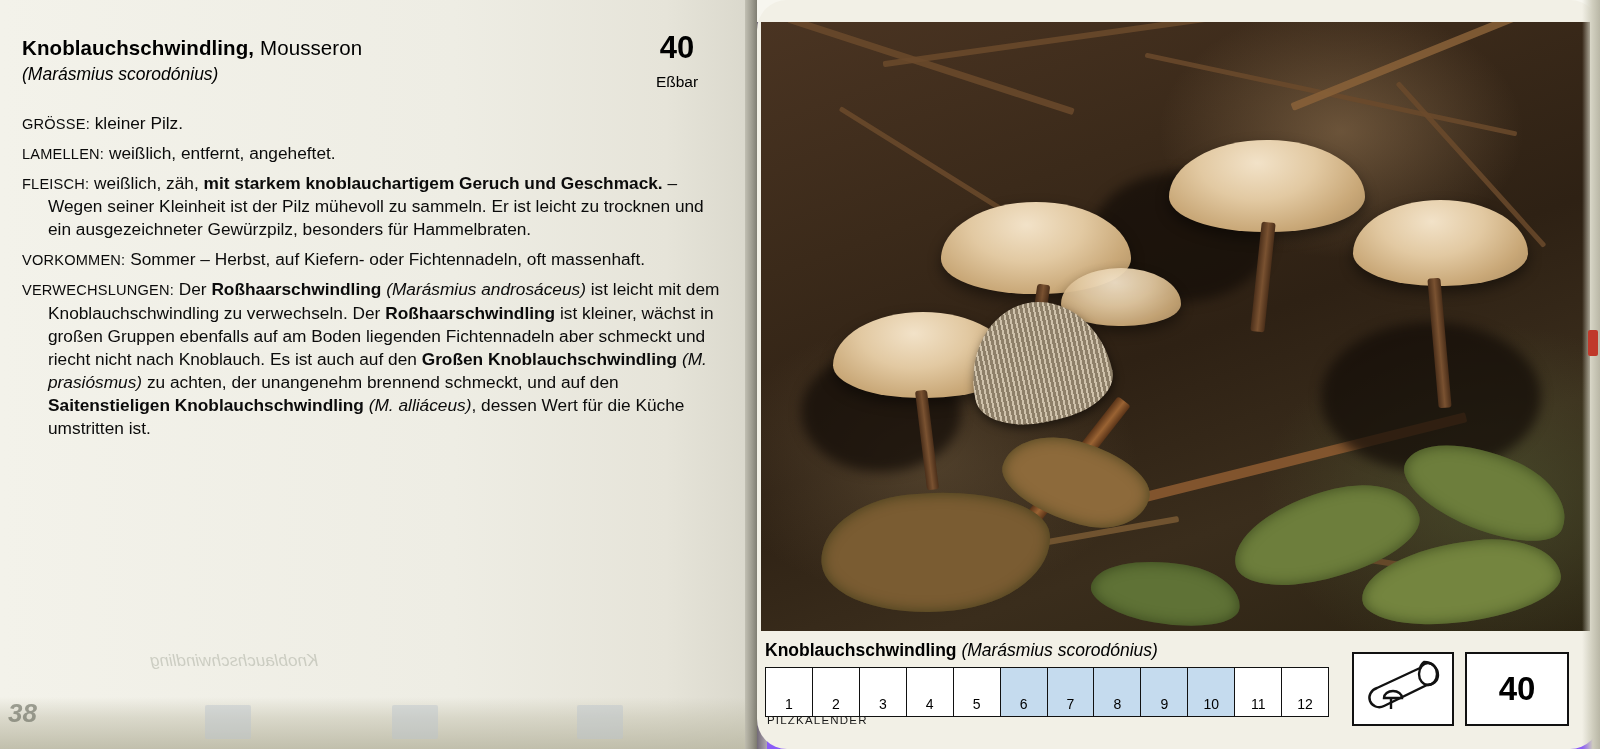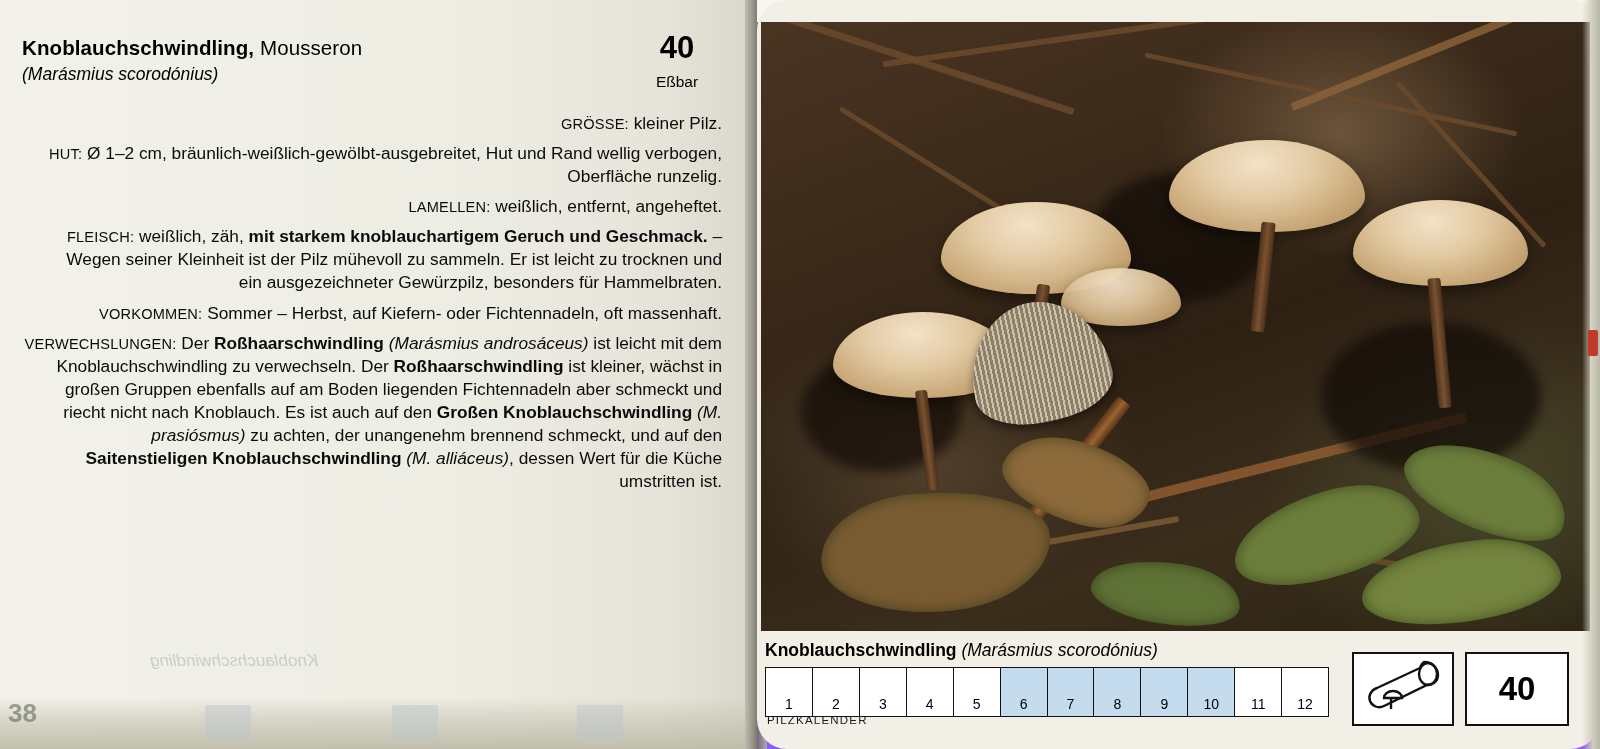--- a/index.html
+++ b/index.html
@@ -77,21 +77,20 @@
   .entry {
     margin-bottom: 7px;
   }
   .lbl {
     font-size: 14.6px;
     letter-spacing: 0.2px;
   }
   .hang {
     padding-left: 26px;
     text-indent: -26px;
-    text-align: right;
   }
   .it { font-style: italic; }
   .bd { font-weight: bold; }
 
   
   .ghost-text {
     position: absolute;
     left: 150px;
     bottom: 78px;
     font-size: 17px;
@@ -107,20 +106,21 @@
     height: 52px;
     background: linear-gradient(to bottom, rgba(205,203,185,0.0) 0%, rgba(199,197,178,0.55) 40%, rgba(188,186,166,0.9) 100%);
   }
   .page-num-left {
     position: absolute;
     left: 8px;
     bottom: 20px;
     font-size: 26px;
     font-weight: bold;
     color: rgba(90,92,80,0.55);
+    font-style: italic;
   }
   .tab-ghost {
     position: absolute;
     bottom: 10px;
     width: 46px;
     height: 34px;
     background: rgba(186,195,205,0.45);
     border-radius: 2px;
   }
 
@@ -302,23 +302,20 @@
           <div class="num-sub">Eßbar</div>
         </div>
       </div>
 
       <div class="body-text">
 
         <div class="entry hang">
           <span class="lbl">GRÖSSE:</span><span> kleiner Pilz.</span>
         </div>
 
-        <div class="entry hang">
-          <span class="lbl">HUT:</span><span> Ø 1–2 cm, bräunlich-weißlich-gewölbt-ausgebreitet, Hut und Rand wellig verbogen, Oberfläche runzelig.</span>
-        </div>
 
         <div class="entry hang">
           <span class="lbl">LAMELLEN:</span><span> weißlich, entfernt, angeheftet.</span>
         </div>
 
 
         <div class="entry hang">
           <span class="lbl">FLEISCH:</span><span> weißlich, zäh, <span class="bd">mit starkem knoblauchartigem Geruch und Geschmack.</span> – Wegen seiner Kleinheit ist der Pilz mühevoll zu sammeln. Er ist leicht zu trocknen und ein ausgezeichneter Gewürzpilz, besonders für Hammelbraten.</span>
         </div>
 

